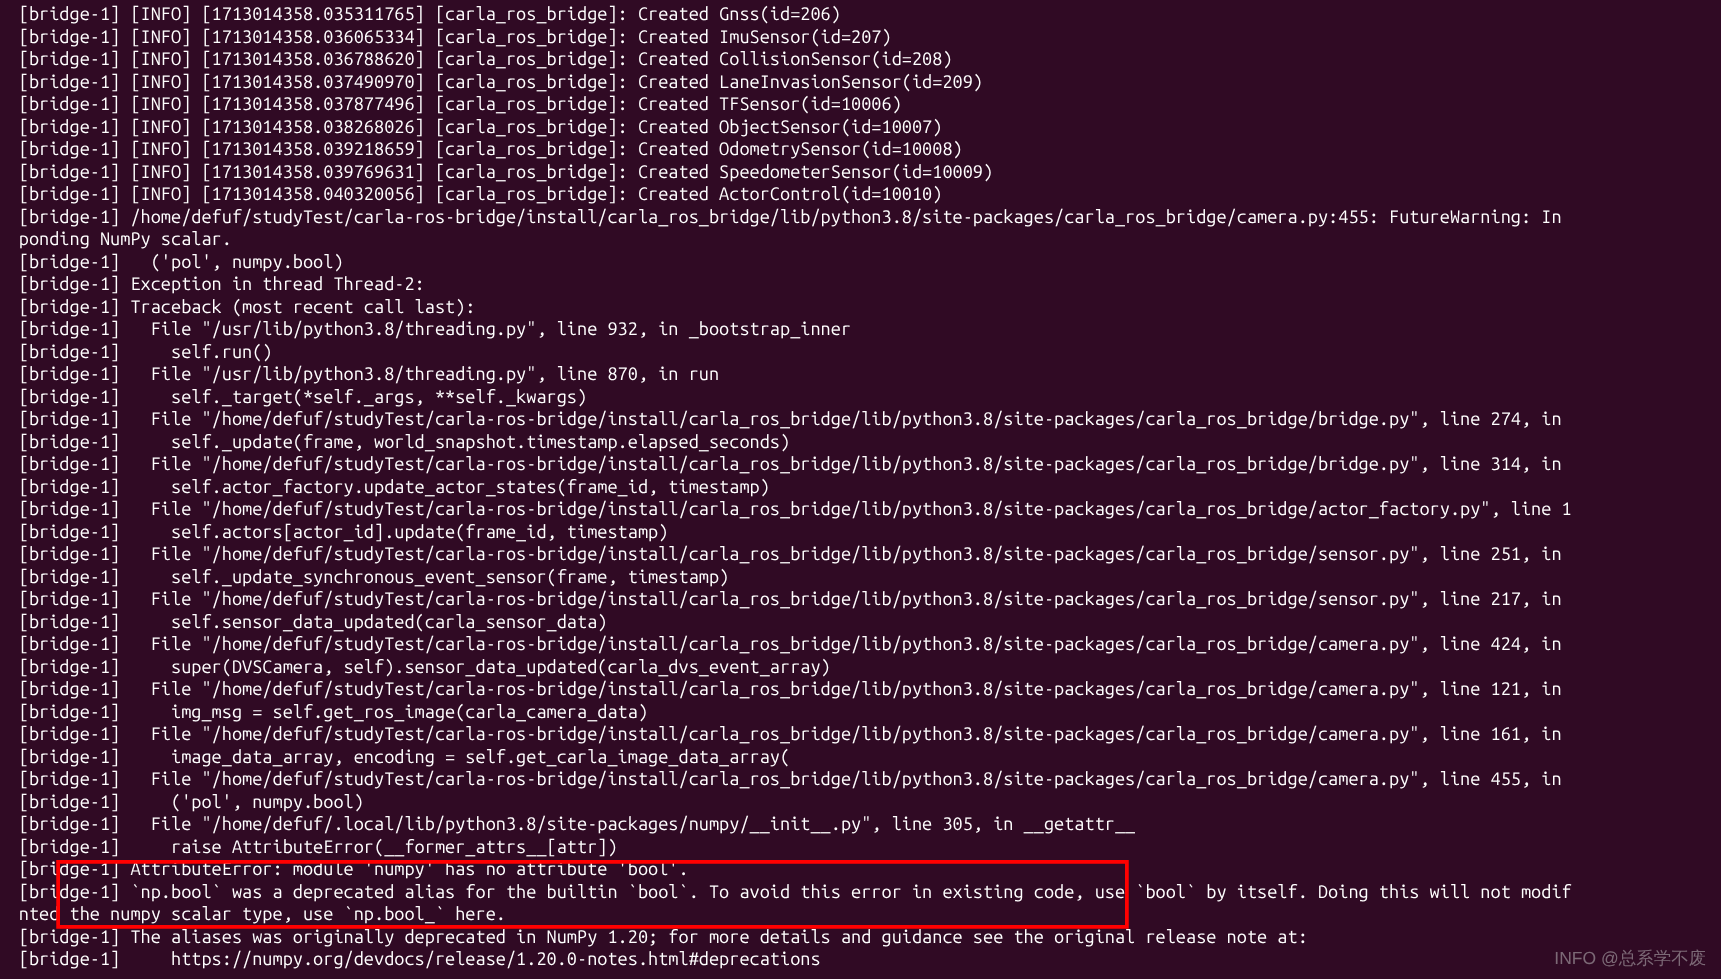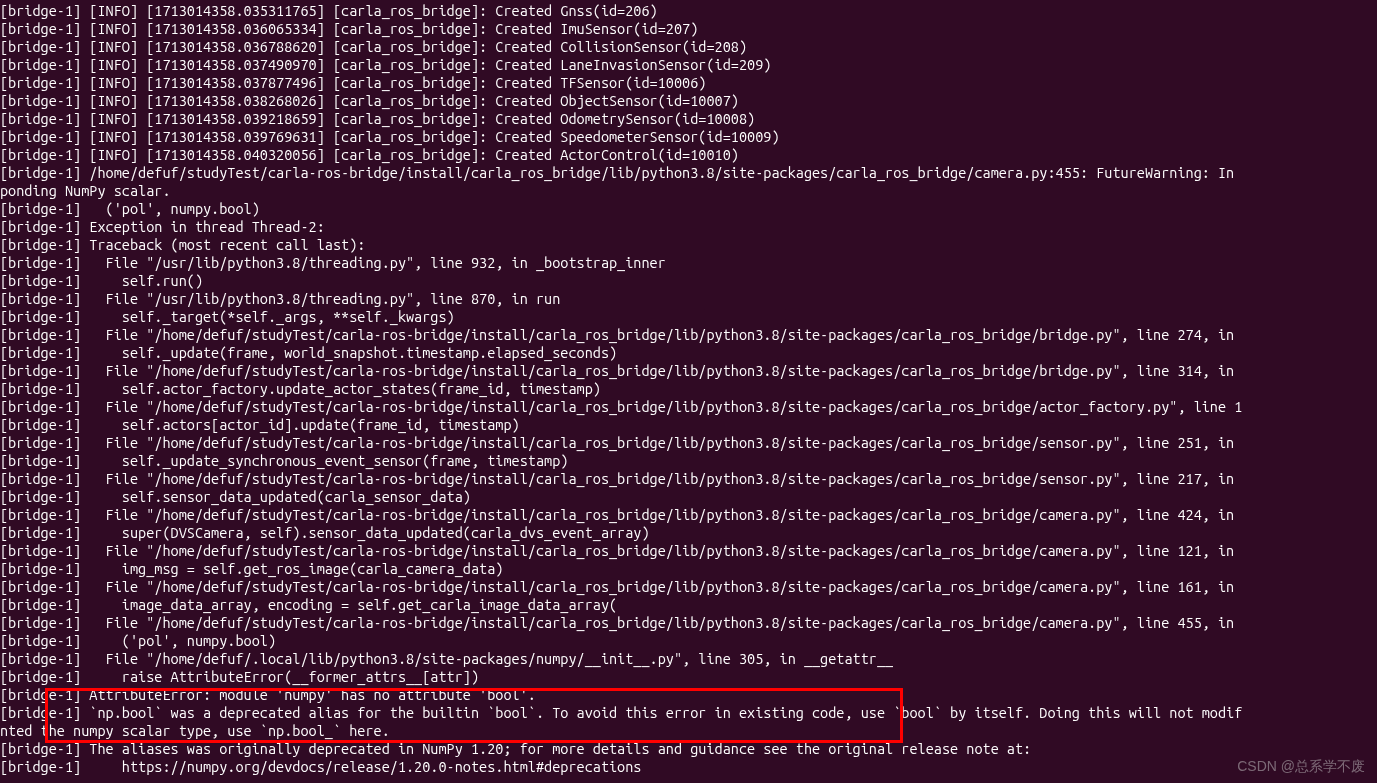--- a/index.html
+++ b/index.html
@@ -18,20 +18,21 @@
       width: 1377px;
       height: 783px;
       position: relative;
     }
     .terminal {
       white-space: pre;
       word-break: break-all;
     }
     .line {
       display: block;
+      padding-left: 15px;
     }
     .highlight-box {
       position: absolute;
       border: 3px solid #ff0000;
       left: 45px;
       top: 688px;
       width: 858px;
       height: 55px;
       pointer-events: none;
     }
@@ -44,13 +45,13 @@
       font-family: sans-serif;
     }
   </style>
 </head>
 <body>
 
 <div class="terminal" id="terminal-container"><span class="line">[bridge-1] [INFO] [1713014358.035311765] [carla_ros_bridge]: Created Gnss(id=206)</span><span class="line">[bridge-1] [INFO] [1713014358.036065334] [carla_ros_bridge]: Created ImuSensor(id=207)</span><span class="line">[bridge-1] [INFO] [1713014358.036788620] [carla_ros_bridge]: Created CollisionSensor(id=208)</span><span class="line">[bridge-1] [INFO] [1713014358.037490970] [carla_ros_bridge]: Created LaneInvasionSensor(id=209)</span><span class="line">[bridge-1] [INFO] [1713014358.037877496] [carla_ros_bridge]: Created TFSensor(id=10006)</span><span class="line">[bridge-1] [INFO] [1713014358.038268026] [carla_ros_bridge]: Created ObjectSensor(id=10007)</span><span class="line">[bridge-1] [INFO] [1713014358.039218659] [carla_ros_bridge]: Created OdometrySensor(id=10008)</span><span class="line">[bridge-1] [INFO] [1713014358.039769631] [carla_ros_bridge]: Created SpeedometerSensor(id=10009)</span><span class="line">[bridge-1] [INFO] [1713014358.040320056] [carla_ros_bridge]: Created ActorControl(id=10010)</span><span class="line">[bridge-1] /home/defuf/studyTest/carla-ros-bridge/install/carla_ros_bridge/lib/python3.8/site-packages/carla_ros_bridge/camera.py:455: FutureWarning: In </span><span class="line">ponding NumPy scalar.</span><span class="line">[bridge-1]   ('pol', numpy.bool)</span><span class="line">[bridge-1] Exception in thread Thread-2:</span><span class="line">[bridge-1] Traceback (most recent call last):</span><span class="line">[bridge-1]   File "/usr/lib/python3.8/threading.py", line 932, in _bootstrap_inner</span><span class="line">[bridge-1]     self.run()</span><span class="line">[bridge-1]   File "/usr/lib/python3.8/threading.py", line 870, in run</span><span class="line">[bridge-1]     self._target(*self._args, **self._kwargs)</span><span class="line">[bridge-1]   File "/home/defuf/studyTest/carla-ros-bridge/install/carla_ros_bridge/lib/python3.8/site-packages/carla_ros_bridge/bridge.py", line 274, in </span><span class="line">[bridge-1]     self._update(frame, world_snapshot.timestamp.elapsed_seconds)</span><span class="line">[bridge-1]   File "/home/defuf/studyTest/carla-ros-bridge/install/carla_ros_bridge/lib/python3.8/site-packages/carla_ros_bridge/bridge.py", line 314, in </span><span class="line">[bridge-1]     self.actor_factory.update_actor_states(frame_id, timestamp)</span><span class="line">[bridge-1]   File "/home/defuf/studyTest/carla-ros-bridge/install/carla_ros_bridge/lib/python3.8/site-packages/carla_ros_bridge/actor_factory.py", line 1</span><span class="line">[bridge-1]     self.actors[actor_id].update(frame_id, timestamp)</span><span class="line">[bridge-1]   File "/home/defuf/studyTest/carla-ros-bridge/install/carla_ros_bridge/lib/python3.8/site-packages/carla_ros_bridge/sensor.py", line 251, in </span><span class="line">[bridge-1]     self._update_synchronous_event_sensor(frame, timestamp)</span><span class="line">[bridge-1]   File "/home/defuf/studyTest/carla-ros-bridge/install/carla_ros_bridge/lib/python3.8/site-packages/carla_ros_bridge/sensor.py", line 217, in </span><span class="line">[bridge-1]     self.sensor_data_updated(carla_sensor_data)</span><span class="line">[bridge-1]   File "/home/defuf/studyTest/carla-ros-bridge/install/carla_ros_bridge/lib/python3.8/site-packages/carla_ros_bridge/camera.py", line 424, in </span><span class="line">[bridge-1]     super(DVSCamera, self).sensor_data_updated(carla_dvs_event_array)</span><span class="line">[bridge-1]   File "/home/defuf/studyTest/carla-ros-bridge/install/carla_ros_bridge/lib/python3.8/site-packages/carla_ros_bridge/camera.py", line 121, in </span><span class="line">[bridge-1]     img_msg = self.get_ros_image(carla_camera_data)</span><span class="line">[bridge-1]   File "/home/defuf/studyTest/carla-ros-bridge/install/carla_ros_bridge/lib/python3.8/site-packages/carla_ros_bridge/camera.py", line 161, in </span><span class="line">[bridge-1]     image_data_array, encoding = self.get_carla_image_data_array(</span><span class="line">[bridge-1]   File "/home/defuf/studyTest/carla-ros-bridge/install/carla_ros_bridge/lib/python3.8/site-packages/carla_ros_bridge/camera.py", line 455, in </span><span class="line">[bridge-1]     ('pol', numpy.bool)</span><span class="line">[bridge-1]   File "/home/defuf/.local/lib/python3.8/site-packages/numpy/__init__.py", line 305, in __getattr__</span><span class="line">[bridge-1]     raise AttributeError(__former_attrs__[attr])</span><span class="line">[bridge-1] AttributeError: module 'numpy' has no attribute 'bool'.</span><span class="line">[bridge-1] `np.bool` was a deprecated alias for the builtin `bool`. To avoid this error in existing code, use `bool` by itself. Doing this will not modif</span><span class="line">nted the numpy scalar type, use `np.bool_` here.</span><span class="line">[bridge-1] The aliases was originally deprecated in NumPy 1.20; for more details and guidance see the original release note at:</span><span class="line">[bridge-1]     https://numpy.org/devdocs/release/1.20.0-notes.html#deprecations</span></div>
 
 <div class="highlight-box"></div>
 
-<div class="watermark">CSDN @总系学不废</div>
+<div class="watermark">INFO @总系学不废</div>
 
 </body></html>

